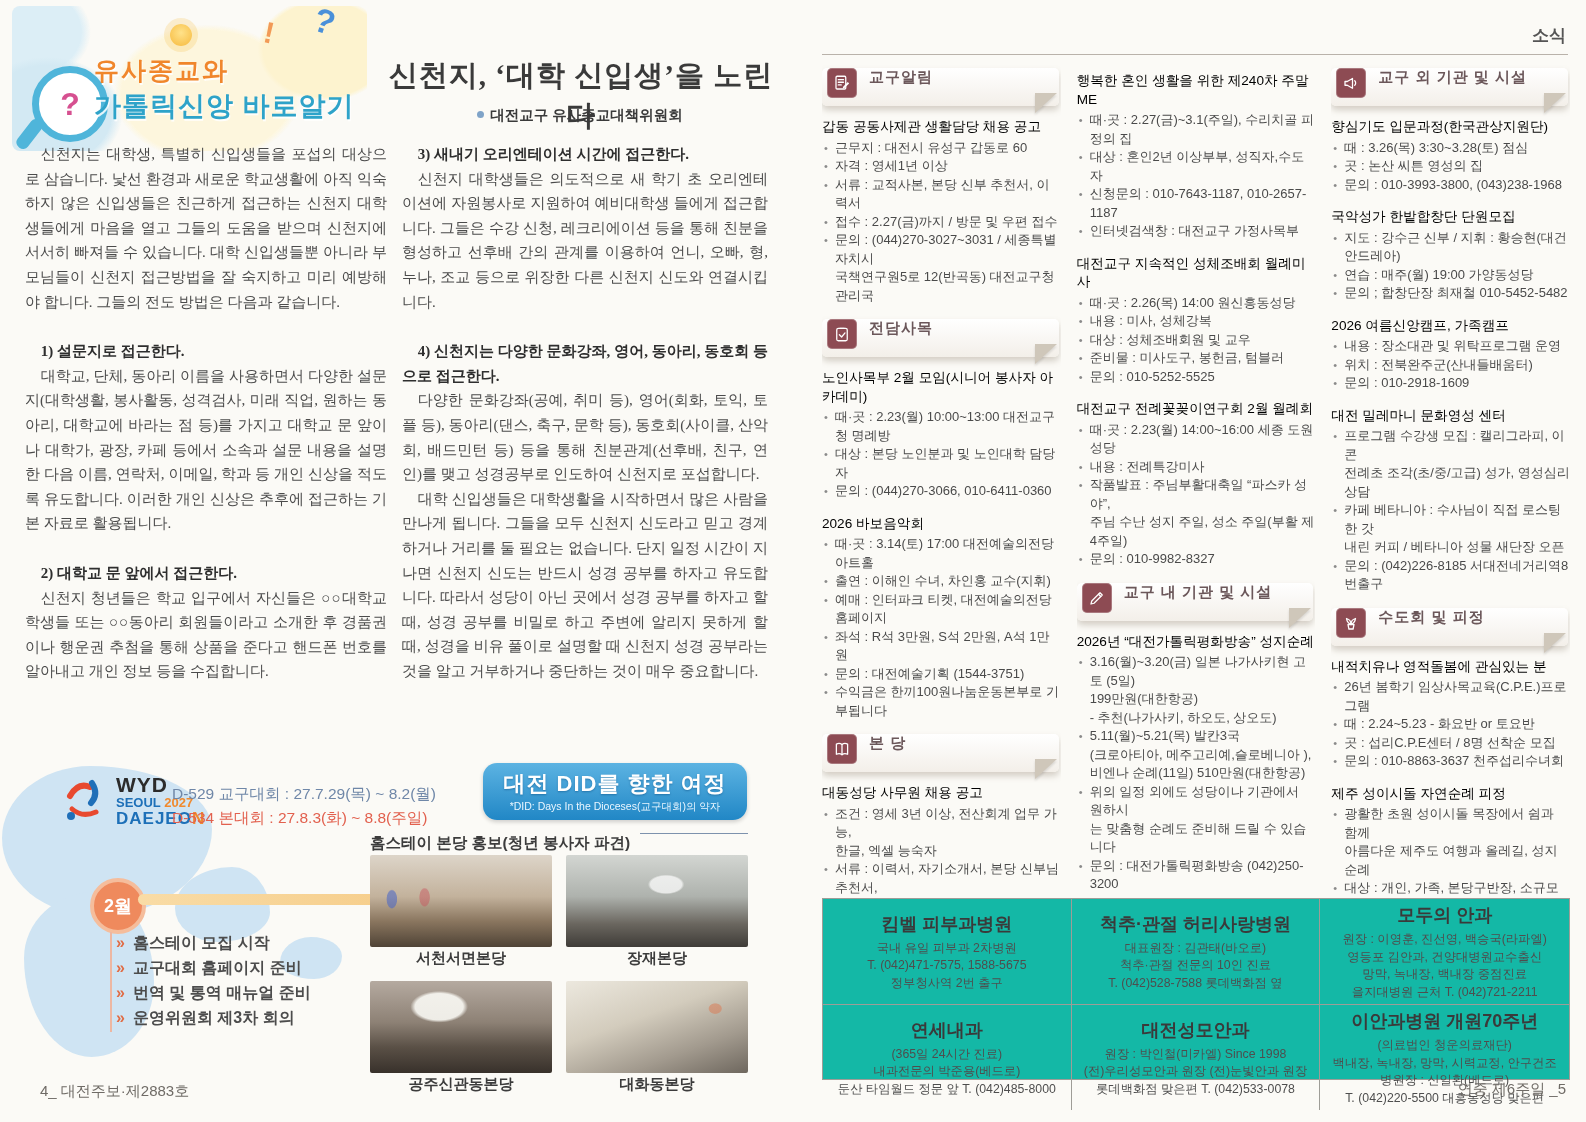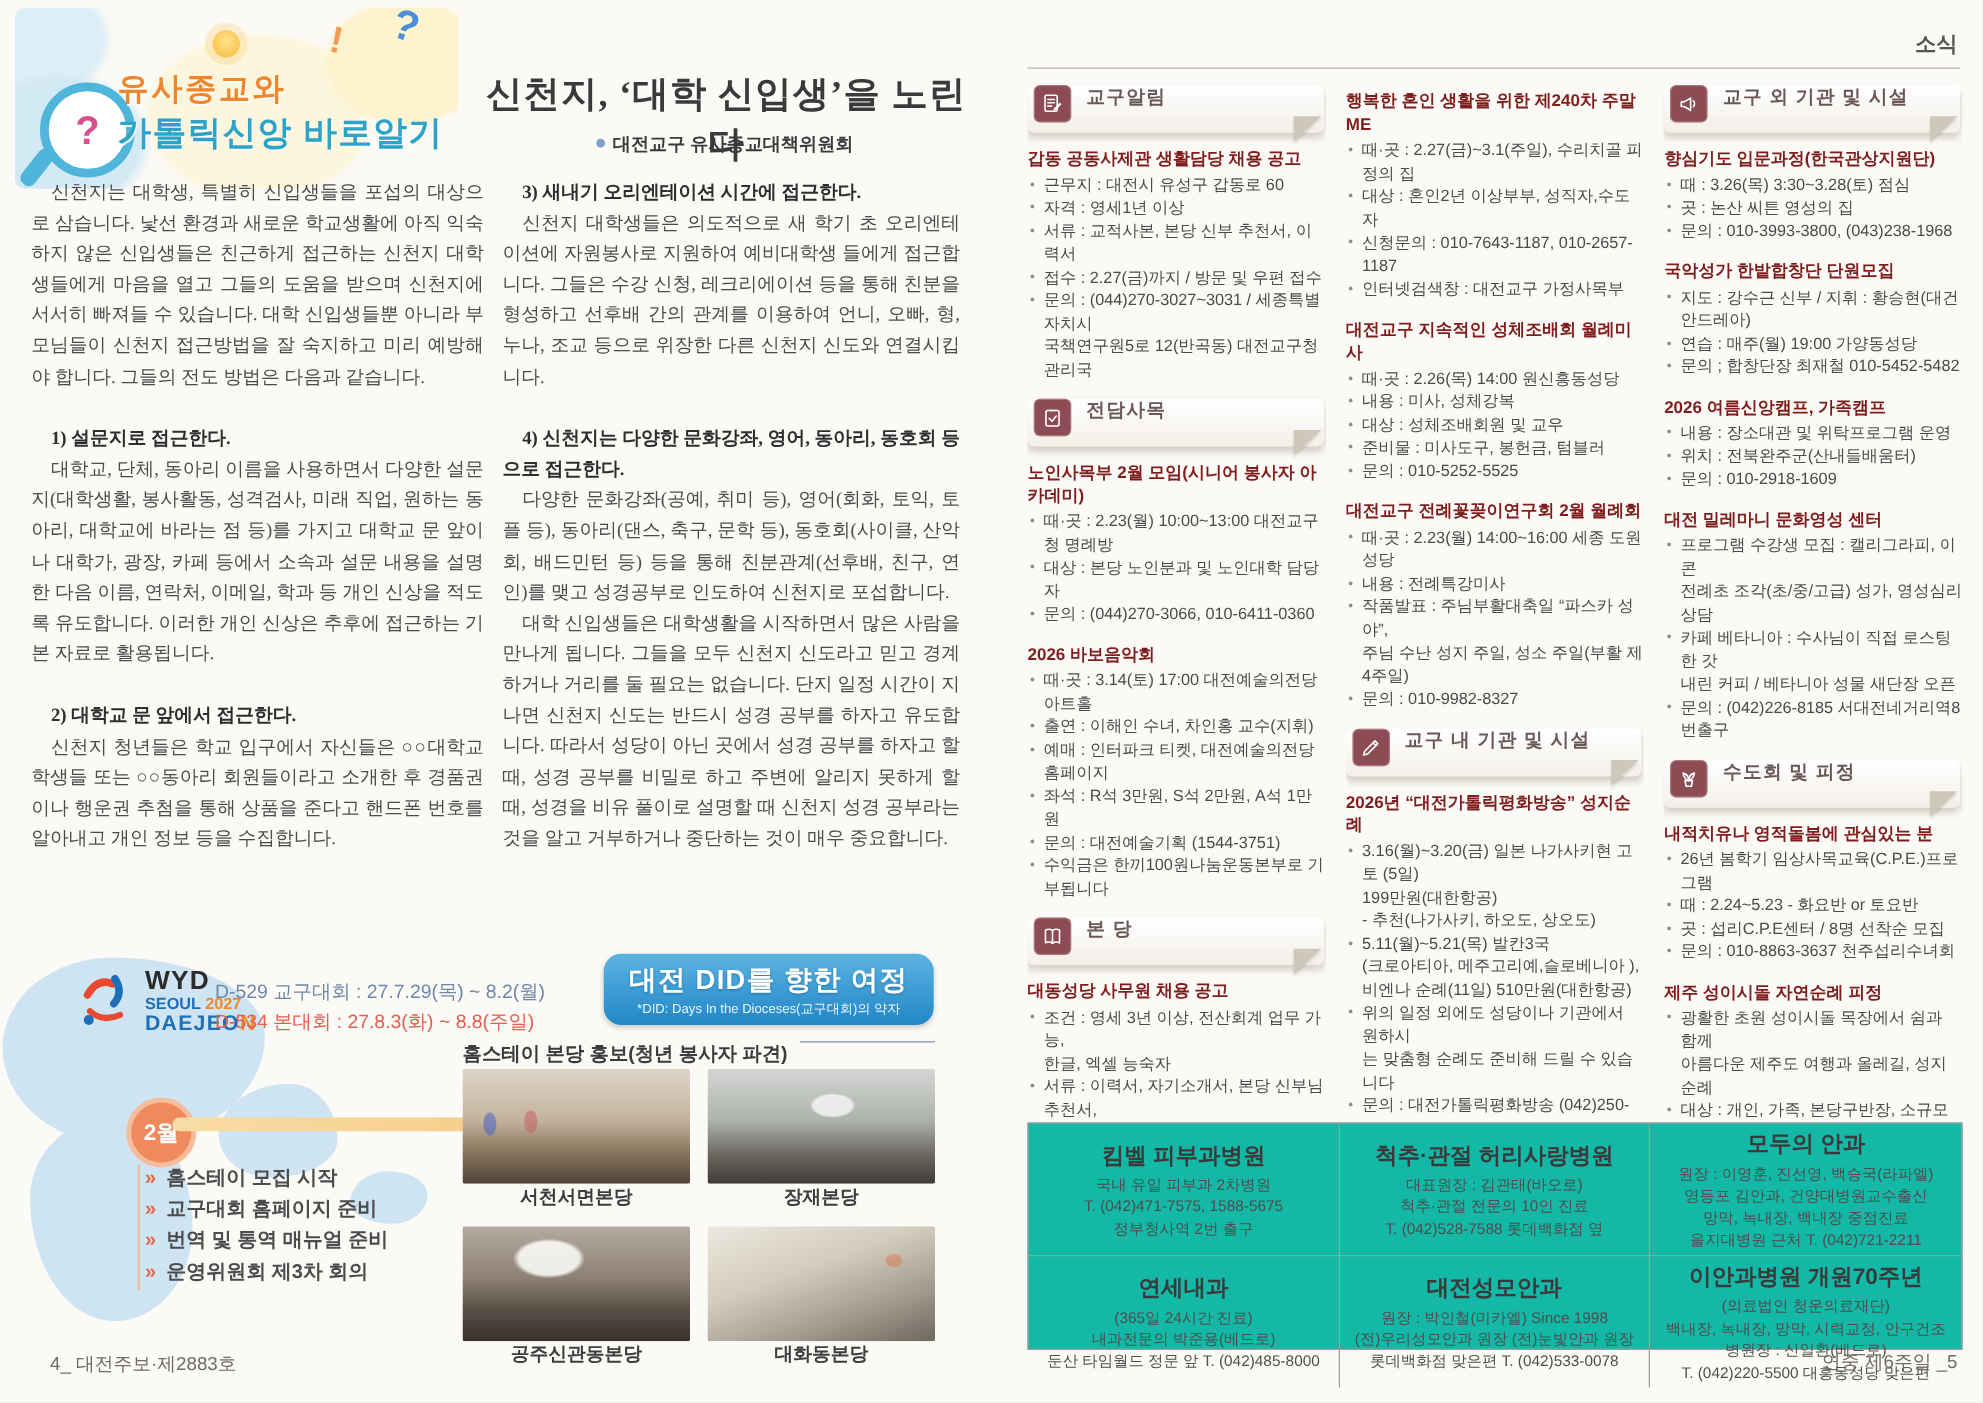--- a/index.html
+++ b/index.html
@@ -49,21 +49,21 @@
   .b4{left:270px;top:185px;width:62px;height:42px;border-radius:50% 50% 45% 55%/60% 45% 55% 40%;}
   #wyd-logo{position:absolute;left:52px;top:22px;display:flex;gap:8px;align-items:center;}
   #wyd-logo-text{line-height:1.05;}
   .wyd-w{font-size:21px;font-weight:800;color:#2b2b2b;letter-spacing:1px;}
   .wyd-s{font-size:13px;font-weight:800;color:#1d70b8;}
   .wyd-y{color:#f08a2e;}
   .wyd-c{font-size:17px;font-weight:800;color:#1d70b8;letter-spacing:1px;}
   .wyd-orange{color:#f08a2e;}
   #d-lines{position:absolute;left:162px;top:30px;font-size:15.5px;line-height:24px;}
   #d529{color:#6f87a8;} #d534{color:#e2604e;}
-  #month-badge{position:absolute;left:91px;top:126px;width:48px;height:48px;border-radius:50%;background:#ef8a5d;
+  #month-badge{position:absolute;left:80px;top:126px;width:48px;height:48px;border-radius:50%;background:#ef8a5d;
     border:4px solid #f5bd9c;color:#fff;font-size:18px;font-weight:800;display:flex;align-items:center;justify-content:center;}
   #tl-arrow{position:absolute;left:128px;top:142px;width:270px;height:11px;border-radius:6px;
     background:linear-gradient(90deg,#f9dca6,#f6cd8a);}
   #tl-arrow::after{content:'';position:absolute;right:-14px;top:-5px;border-left:16px solid #f6cd8a;
     border-top:10px solid transparent;border-bottom:10px solid transparent;}
   #tl-vline{position:absolute;left:100px;top:180px;width:2px;height:100px;background:#edb7a2;}
   #timeline-list{position:absolute;left:106px;top:178px;margin:0;padding:0;list-style:none;}
   #timeline-list li{font-size:16px;line-height:25px;color:#4c4c4c;font-weight:600;}
   #timeline-list li::before{content:'\00BB';color:#e06b44;font-weight:800;margin-right:8px;}
   #left-footer{position:absolute;left:40px;top:1082px;font-size:15px;color:#6f6b66;}
@@ -104,21 +104,21 @@
   .rp-col{overflow:hidden;}
   .rp-section{position:relative;height:38px;margin:4px 2px 12px 0;background:linear-gradient(#ffffff,#f3efe9);
     border-radius:5px;box-shadow:0 4px 6px rgba(140,125,110,.35);display:flex;align-items:flex-start;padding-left:5px;}
   .rp-ico{width:30px;height:30px;border-radius:5px;background:#8d4b53;display:flex;align-items:center;justify-content:center;
     box-shadow:inset 0 0 0 1px rgba(255,255,255,.25);}
   .rp-ico svg{width:18px;height:18px;stroke:#fff;fill:none;stroke-width:1.7;stroke-linecap:round;stroke-linejoin:round;}
   .rp-section-title{margin-left:12px;font-size:15px;font-weight:700;color:#6b575a;letter-spacing:1px;}
   .fold{position:absolute;right:2px;bottom:-7px;width:0;height:0;border-top:20px solid #cfc7ba;border-right:22px solid transparent;
     filter:drop-shadow(0 2px 1px rgba(0,0,0,.12));}
   .rp-item{margin:8px 0 14px 0;}
-  .rp-item-title{font-size:13.6px;font-weight:700;color:#7f1d1d;line-height:18.5px;margin-bottom:2px;}
+  .rp-item-title{font-size:13.6px;font-weight:400;color:#000000;line-height:18.5px;margin-bottom:2px;}
   .rp-bullets{list-style:none;margin:0;padding:0;}
   .rp-bullets li{position:relative;padding-left:13px;font-size:13px;line-height:18.5px;color:#4a4a4a;white-space:pre-line;}
   .rp-bullets li::before{content:'\2022';position:absolute;left:2px;top:0;color:#8a8a8a;font-size:11px;line-height:18.5px;}
 
   #ads-grid{position:absolute;left:822px;top:898px;width:746px;height:180px;border:1px solid #9e9d97;
     display:grid;grid-template-columns:repeat(3,1fr);grid-template-rows:1fr 1fr;background:#14b8a6;}
   .ad-cell{border-right:1px solid #9e9d97;border-bottom:1px solid #9e9d97;display:flex;flex-direction:column;
     align-items:center;justify-content:center;padding:4px 6px;gap:1px;text-align:center;}
   .ad-cell:nth-child(3n){border-right:none;}
   .ad-cell:nth-child(n+4){border-bottom:none;}

